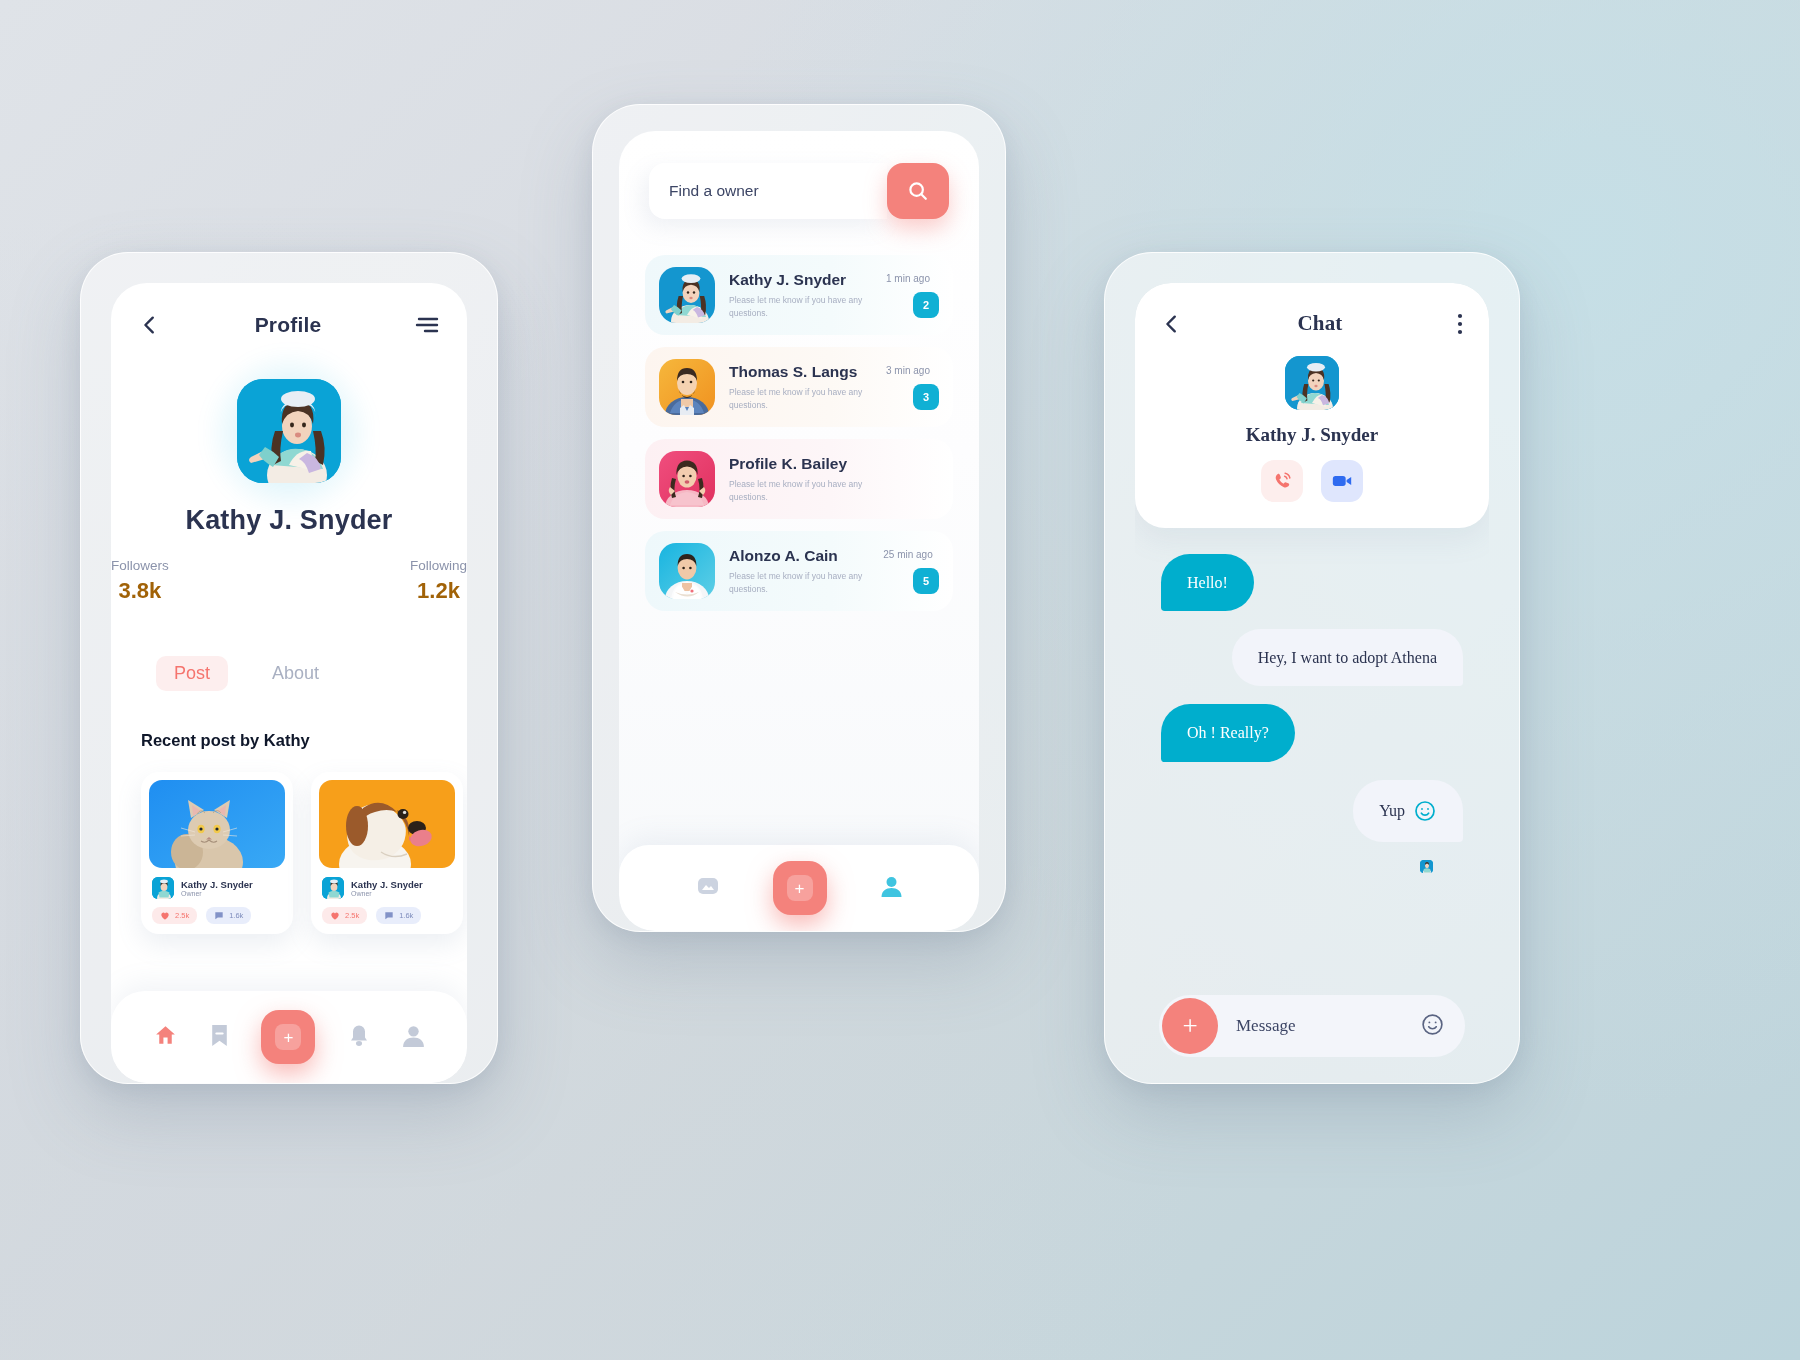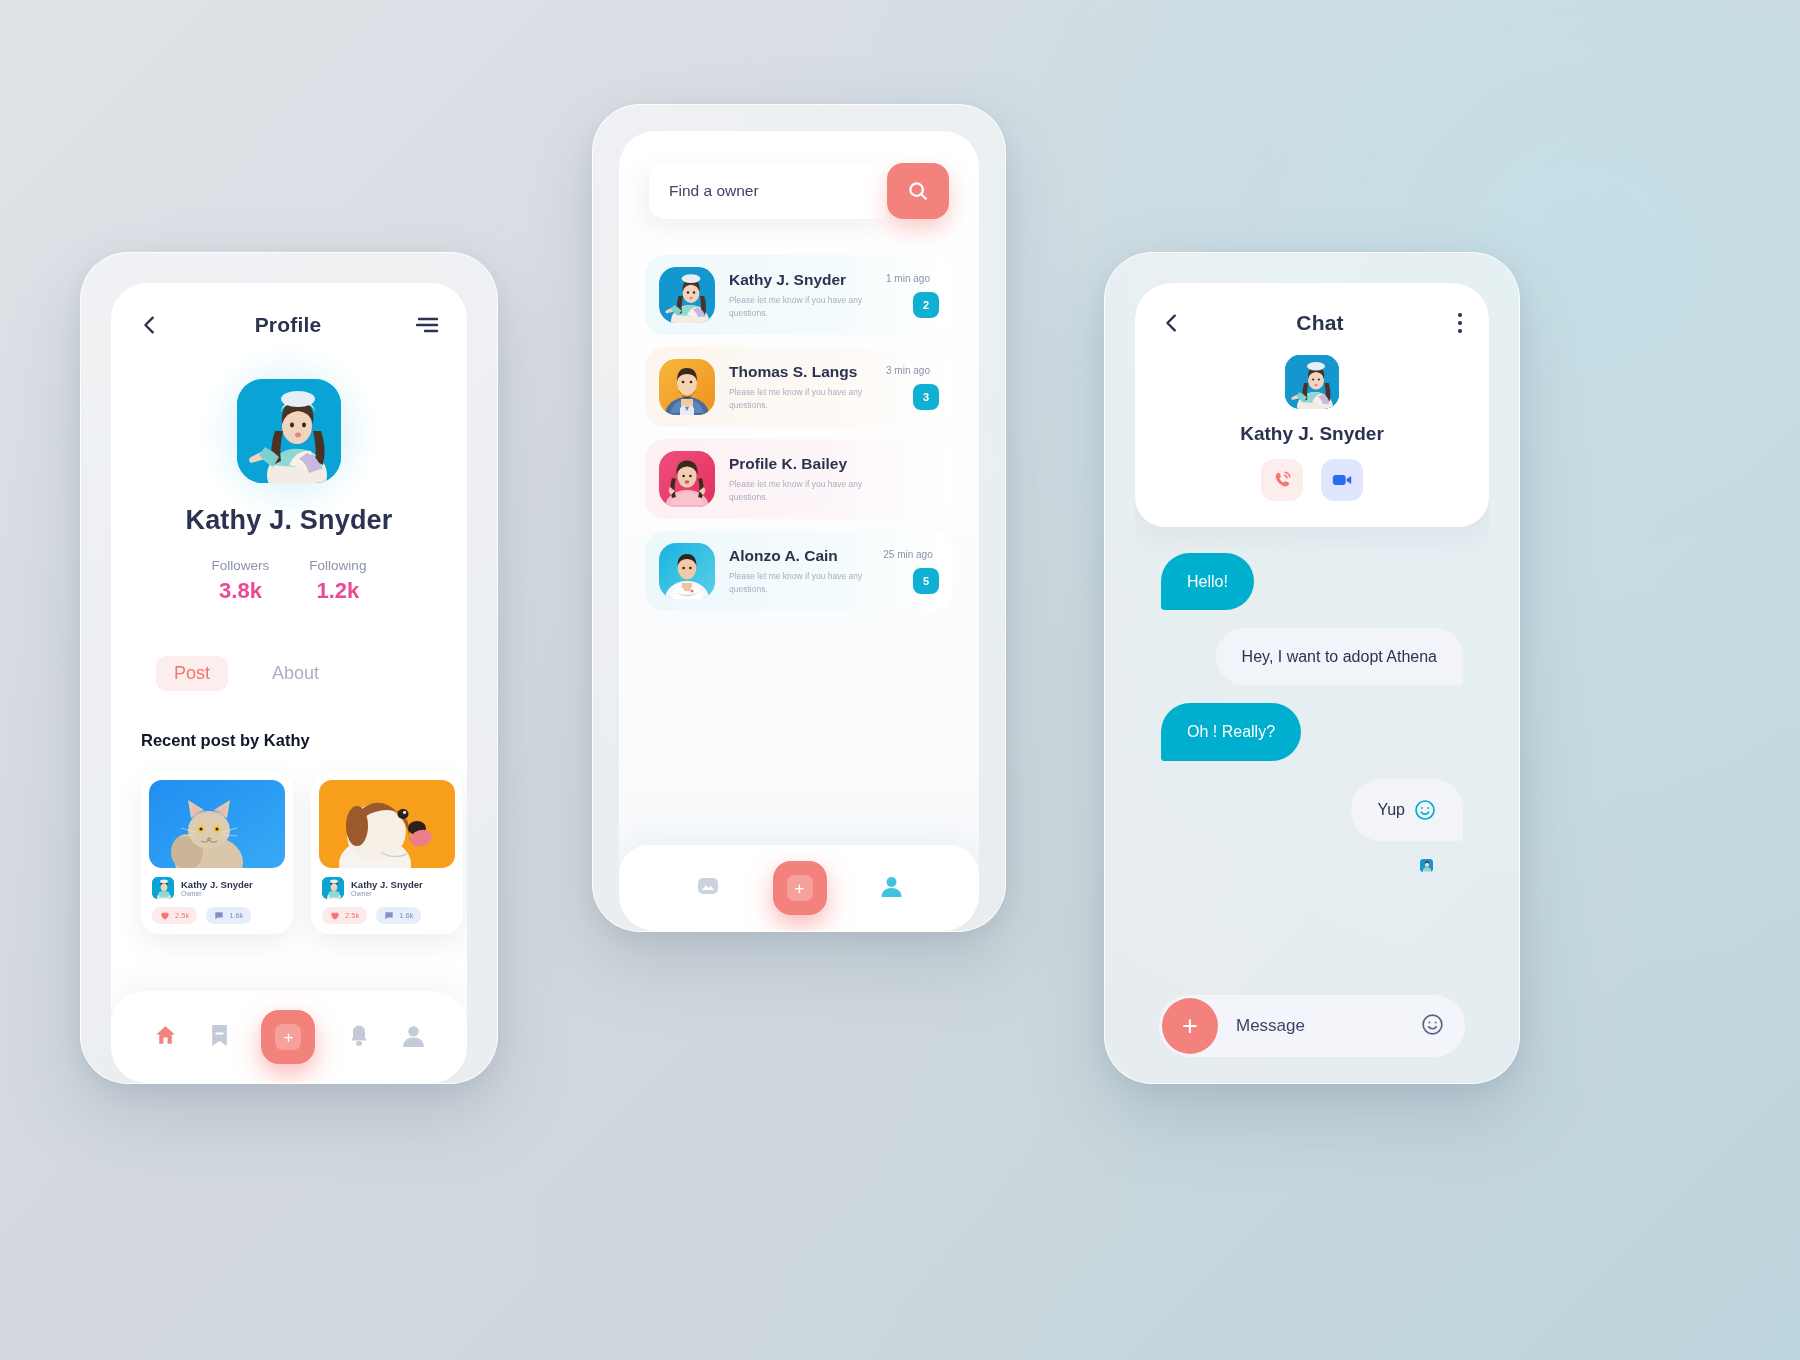--- a/index.html
+++ b/index.html
@@ -34,21 +34,21 @@
   .screen {
     width: 100%; height: 100%;
     border-radius: 36px;
     background: #ffffff;
     position: relative;
     overflow: hidden;
   }
   #phone-messenger .screen {
     background: linear-gradient(180deg,#ffffff 0%, #fdfdfe 40%, #f7f9fb 100%);
   }
-  #phone-chat .screen { background: transparent; }
+  #phone-chat .screen { background: transparent; font-family: Liberation Serif, serif; }
 
   
   .hdr {
     display: flex; align-items: center; justify-content: space-between;
     padding: 30px 28px 0 28px;
   }
   .hdr-title {
     font-size: 21px; font-weight: 700; color: #2b3350; letter-spacing: .2px;
   }
   .back-icon { width: 22px; height: 22px; display:block; cursor: pointer;}
@@ -66,24 +66,24 @@
     filter: blur(8px);
   }
   .avatar-img {
     position: relative; width: 104px; height: 104px; border-radius: 26px;
     background: #0aa3d6; overflow: hidden;
   }
   .pname {
     margin-top: 22px; text-align: center;
     font-size: 27px; font-weight: 700; color: #2b3350; letter-spacing: .2px;
   }
-  .stats { display: flex; justify-content: center; gap: 40px; margin-top: 22px; }
+  .stats { display: flex; justify-content: space-between; gap: 40px; margin-top: 22px; }
   .stat { text-align: center; }
   .stat-label { font-size: 13.5px; color: #8b93ab; }
-  .stat-value { font-size: 22px; font-weight: 700; color: #ec4899; margin-top: 5px; }
+  .stat-value { font-size: 22px; font-weight: 700; color: #a16207; margin-top: 5px; }
 
   .tabs { display: flex; gap: 26px; padding: 0 30px; margin-top: 52px; align-items: center; margin-left: 15px;}
   .tab {
     font-size: 18px; color: #a9b0c2; padding: 7px 18px; border-radius: 10px; cursor: pointer;
   }
   .tab.active { color: #f5746e; background: #fdeeee; font-weight: 500; }
 
   .recent-title {
     padding: 0 30px; margin-top: 40px;
     font-size: 16.5px; font-weight: 700; color: #0f172a;

